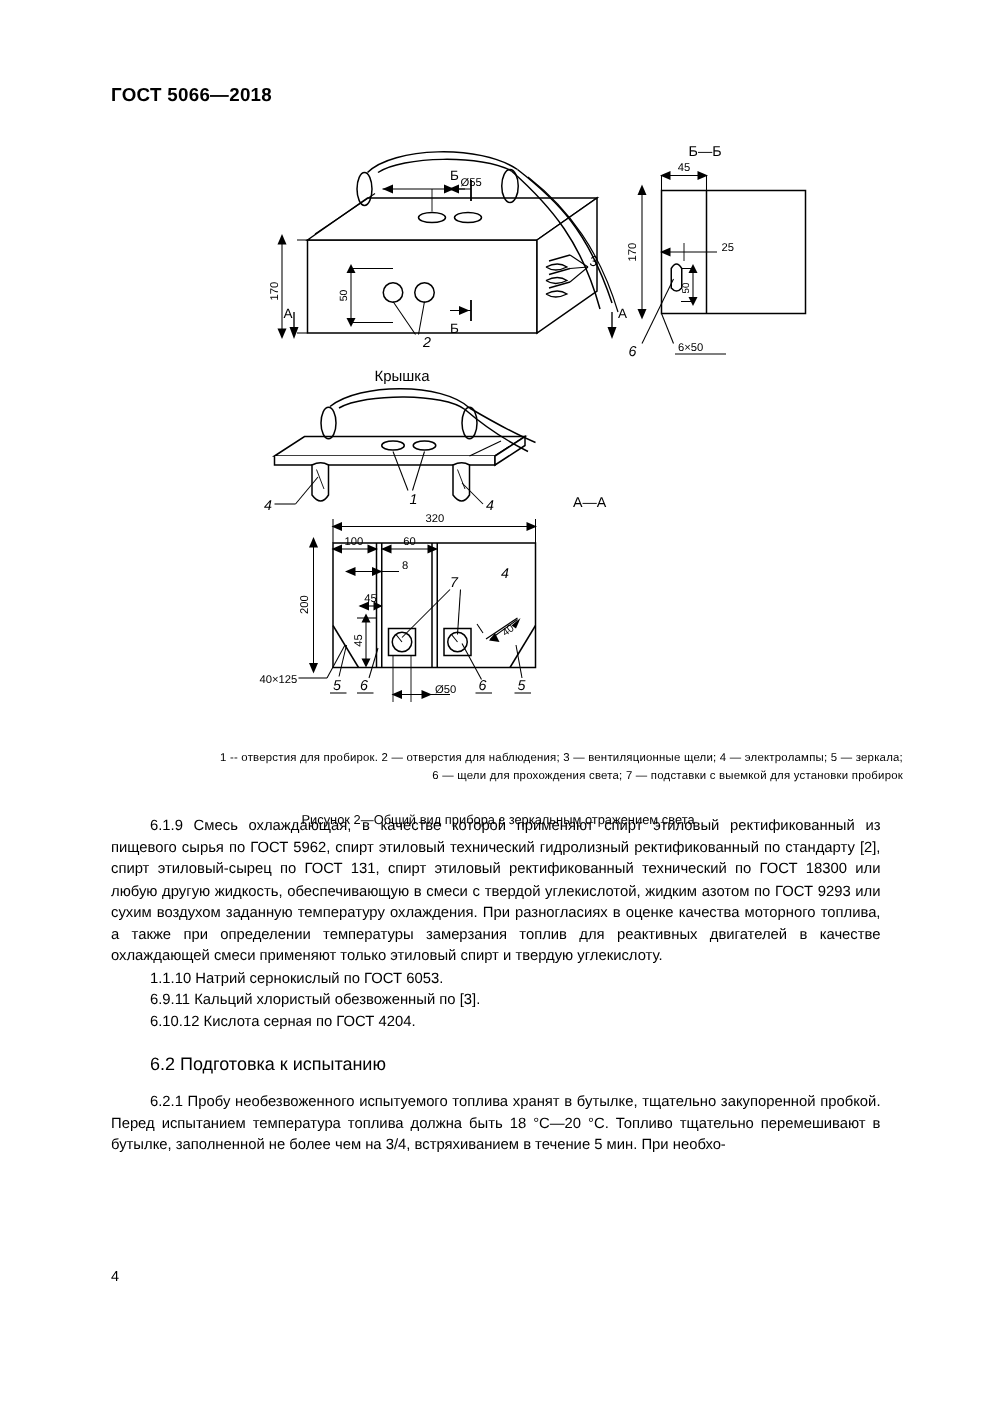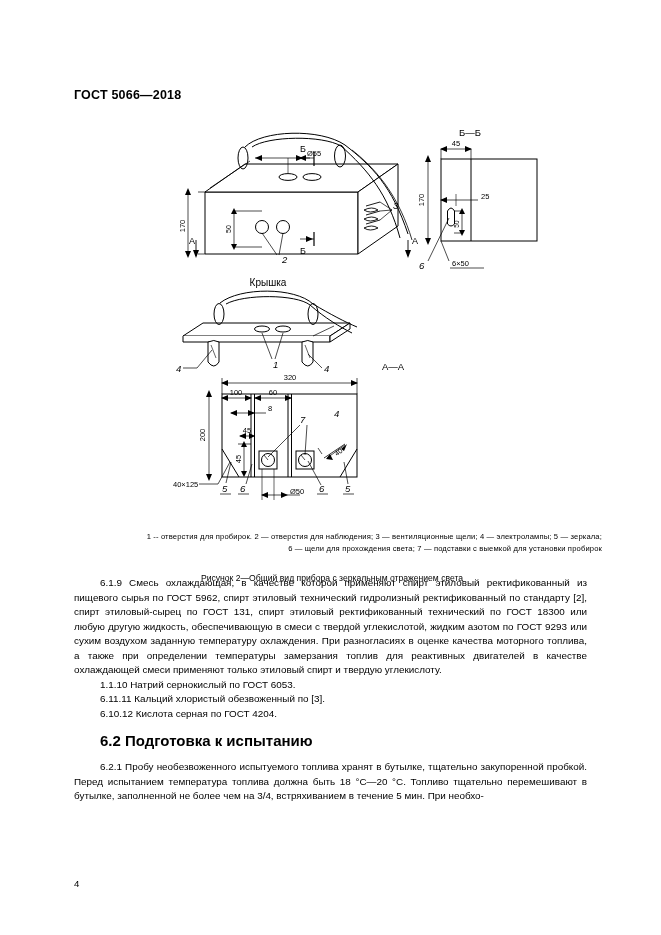--- a/index.html
+++ b/index.html
@@ -7,21 +7,20 @@
     width:661px;height:935px;
     background:#ffffff;
     font-family:"Liberation Sans", sans-serif;
     color:#000;
     position:relative;
     overflow:hidden;
   }
   .page{
     position:absolute;inset:0;
     padding:17px;
-    margin-top:32px;
   }
   
   .doc-header{
     position:absolute;left:74px;top:56px;
     font-size:12.5px;font-weight:bold;letter-spacing:.2px;
   }
   
   .figure-area{
     position:absolute;left:0;top:82px;width:661px;height:420px;
   }
@@ -40,21 +39,21 @@
   
   .body-text{
     position:absolute;left:74px;top:544px;width:513px;
     font-size:9.9px;line-height:14.55px;
     text-align:justify;
   }
   .body-text p{margin:0;text-align:justify;text-justify:inter-word;}
   .body-text p.ind{text-indent:26px;}
   .list-line{text-indent:26px;text-align:left;}
   .sec-head{
-    text-indent:26px;font-weight:bold;font-size:15px;
+    text-indent:26px;font-weight:normal;font-size:12px;
     margin-top:13px !important;margin-bottom:11px !important;
   }
   .page-num{
     position:absolute;left:74px;top:846px;font-size:9.6px;
   }
   
   text{font-family:"Liberation Sans", sans-serif;}
 </style>
 </head>
 <body>
@@ -391,20 +390,20 @@
   <div class="legend">
     <div>1 -- отверстия для пробирок. 2 — отверстия для наблюдения; 3 — вентиляционные щели; 4 — электролампы; 5 — зеркала;</div>
     <div>6 — щели для прохождения света; 7 — подставки с выемкой для установки пробирок</div>
   </div>
 
   <div class="caption">Рисунок 2—Общий вид прибора с зеркальным отражением света</div>
 
   <div class="body-text">
     <p class="ind">6.1.9 Смесь охлаждающая, в качестве которой применяют спирт этиловый ректификованный из пищевого сырья по ГОСТ 5962, спирт этиловый технический гидролизный ректификованный по стандарту [2], спирт этиловый-сырец по ГОСТ 131, спирт этиловый ректификованный технический по ГОСТ 18300 или любую другую жидкость, обеспечивающую в смеси с твердой углекислотой, жидким азотом по ГОСТ 9293 или сухим воздухом заданную температуру охлаждения. При разногласиях в оценке качества моторного топлива, а также при определении температуры замерзания топлив для реактивных двигателей в качестве охлаждающей смеси применяют только этиловый спирт и твердую углекислоту.</p>
     <p class="list-line">1.1.10  Натрий сернокислый по ГОСТ 6053.</p>
-    <p class="list-line">6.11.11  Кальций хлористый обезвоженный по [3].</p>
+    <p class="list-line">6.9.11  Кальций хлористый обезвоженный по [3].</p>
     <p class="list-line">6.10.12  Кислота серная по ГОСТ 4204.</p>
     <p class="sec-head">6.2  Подготовка к испытанию</p>
     <p class="ind">6.2.1 Пробу необезвоженного испытуемого топлива хранят в бутылке, тщательно закупоренной пробкой. Перед испытанием температура топлива должна быть 18 °C—20 °C. Топливо тщательно перемешивают в бутылке, заполненной не более чем на 3/4, встряхиванием в течение 5 мин. При необхо-</p>
   </div>
 
   <div class="page-num">4</div>
 </div>
 
 </body></html>

